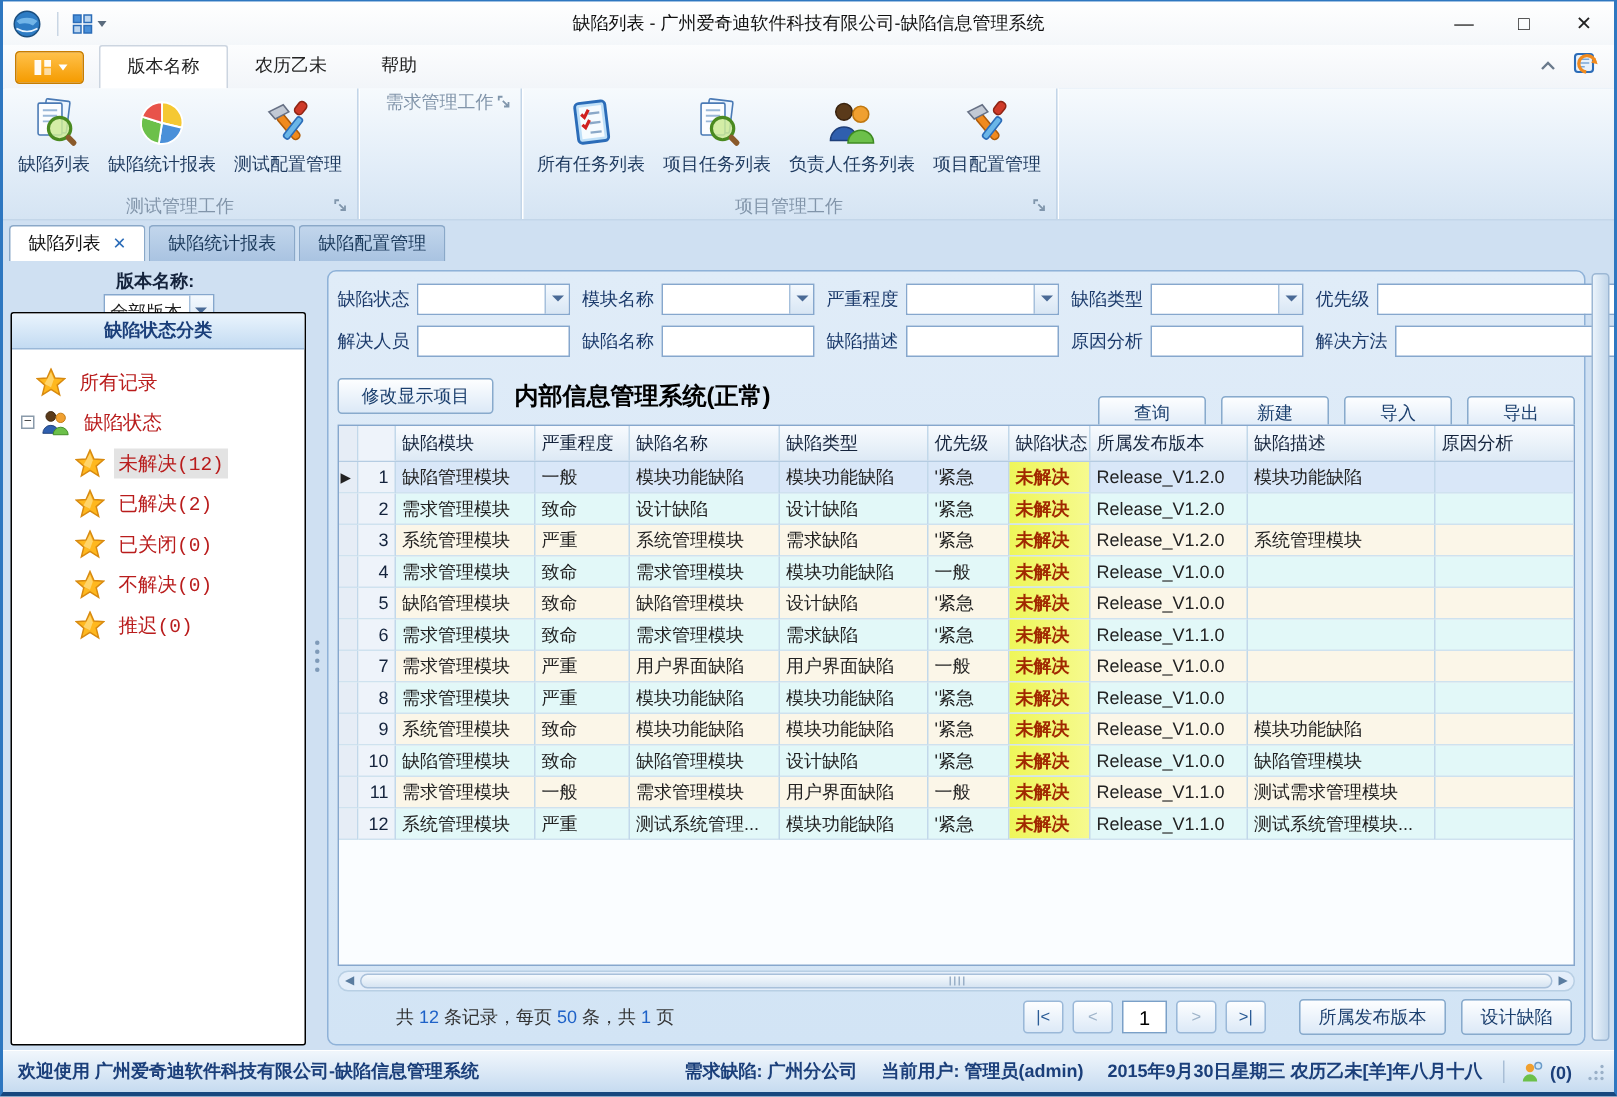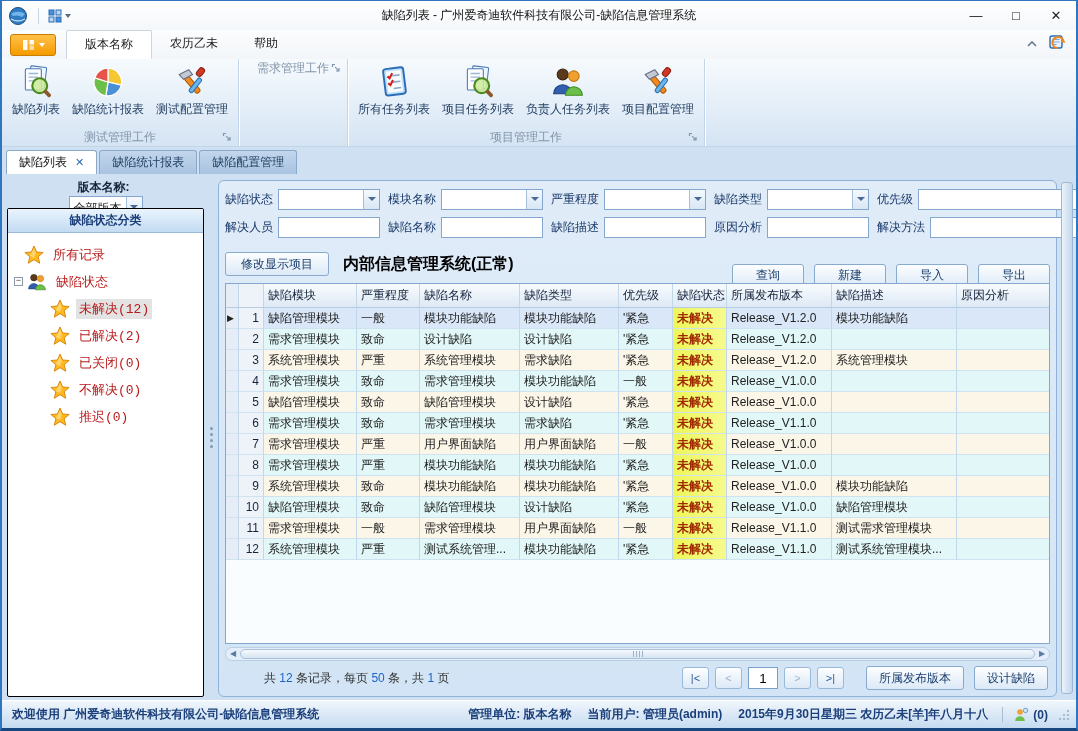--- a/index.html
+++ b/index.html
@@ -674,21 +674,21 @@
         </div>
 
       </div>
       <div class="vstrip"></div>
     </div>
   </div>
 
   <div class="statusbar">
     <span class="sleft">欢迎使用 广州爱奇迪软件科技有限公司-缺陷信息管理系统</span>
     <span class="sspacer"></span>
-    <span class="sitem">管理单位: 版本名称</span>
+    <span class="sitem">需求缺陷: 广州分公司</span>
     <span class="sitem">当前用户: 管理员(admin)</span>
     <span class="sitem">2015年9月30日星期三 农历乙未[羊]年八月十八</span>
     <span class="ssep"></span>
     <span class="person">
       <svg viewBox="0 0 16 16">
           <circle cx="7" cy="5" r="2.8" fill="#f0a030"></circle>
           <path d="M2.2 14 a4.8 4.8 0 0 1 9.6 0 Z" fill="#6cc04a"></path>
           <circle cx="12.5" cy="3.5" r="2.2" fill="#cfe8fb" stroke="#6a9ac8"></circle>
         </svg>
     </span>

